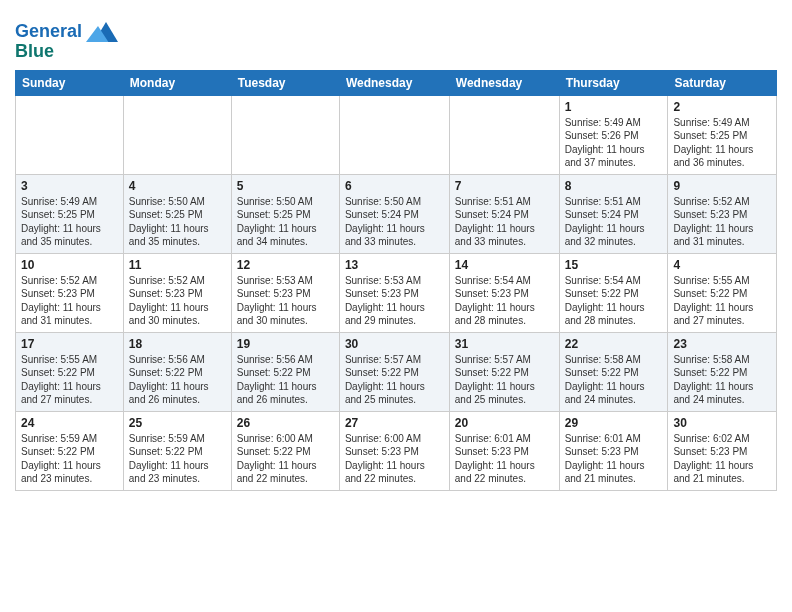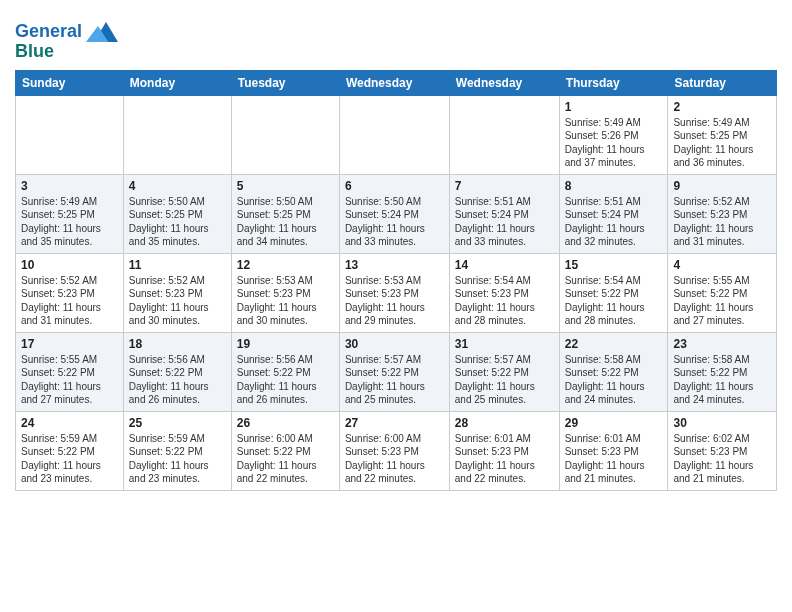--- a/index.html
+++ b/index.html
@@ -333,21 +333,21 @@
 and 22 minutes.</div>
           </td>
           <td>
             <div class="day-num">27</div>
             <div class="day-info" style="white-space: pre-line;">Sunrise: 6:00 AM
 Sunset: 5:23 PM
 Daylight: 11 hours
 and 22 minutes.</div>
           </td>
           <td>
-            <div class="day-num">28</div>
+            <div class="day-num">20</div>
             <div class="day-info" style="white-space: pre-line;">Sunrise: 6:01 AM
 Sunset: 5:23 PM
 Daylight: 11 hours
 and 22 minutes.</div>
           </td>
           <td>
             <div class="day-num">29</div>
             <div class="day-info" style="white-space: pre-line;">Sunrise: 6:01 AM
 Sunset: 5:23 PM
 Daylight: 11 hours

